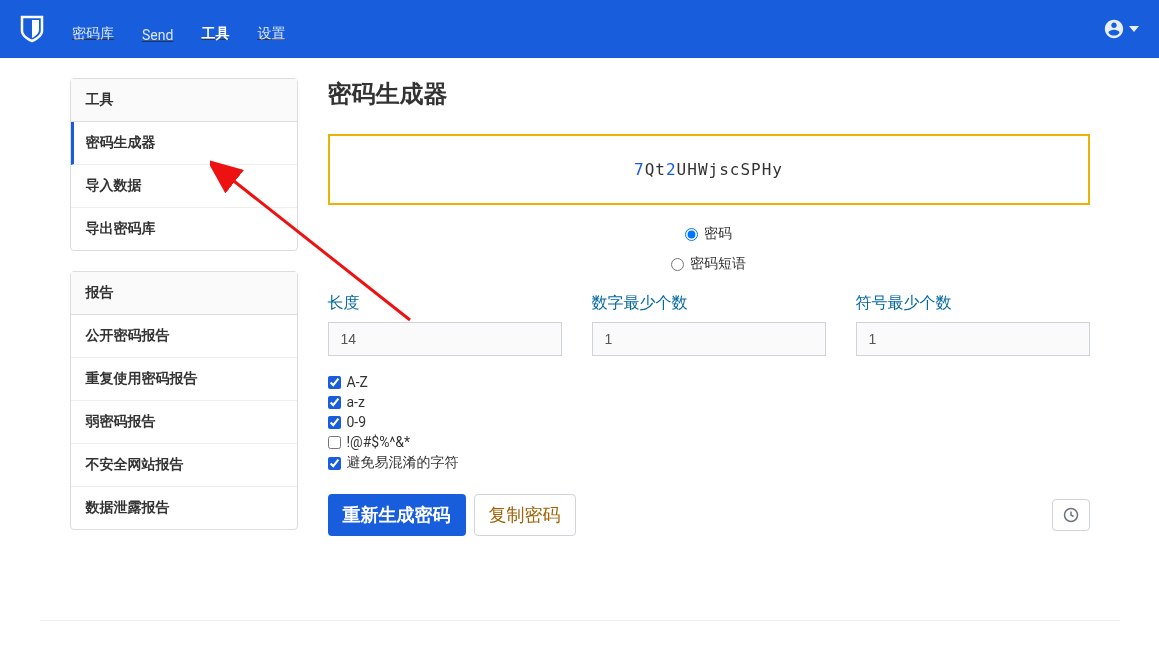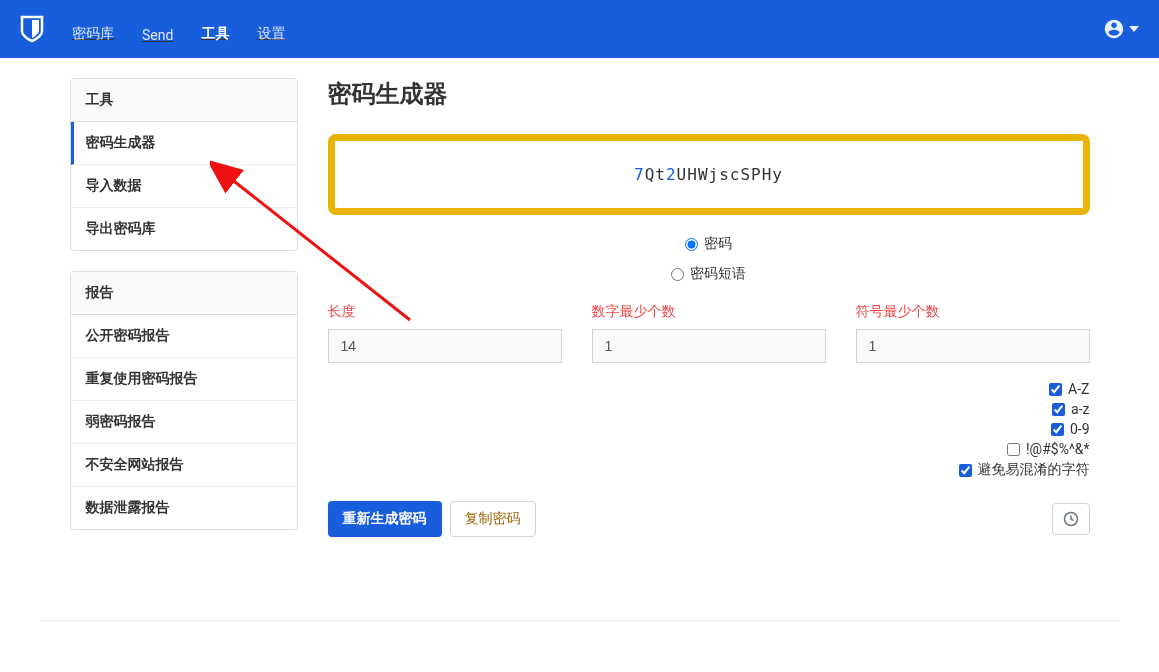--- a/index.html
+++ b/index.html
@@ -19,40 +19,40 @@
     .sidebar { width: 228px; flex-shrink: 0; }
     .card { border: 1px solid #ddd; border-radius: 4px; margin-bottom: 20px; background: #fff; }
     .card-header { padding: 12px 15px; font-weight: 600; font-size: 14px; border-bottom: 1px solid #ddd; background: #fafafa; }
     .list-item { padding: 12px 15px; border-bottom: 1px solid #eee; cursor: pointer; font-size: 14px; font-weight: bold; }
     .list-item:last-child { border-bottom: none; }
     .list-item.active { font-weight: 700; border-left: 3px solid #175ddc; padding-left: 12px; }
     
     .main { flex: 1; }
     .page-title { font-size: 24px; font-weight: 600; margin-bottom: 24px; color: #333; }
     
-    .password-box { border: 7px solid #eab308; border-radius: 8px; padding: 24px; text-align: center; font-family: "Menlo", "Consolas", monospace; font-size: 16px; letter-spacing: 1px; margin-bottom: 20px; }
+    .password-box { border: 2px solid #eab308; border-radius: 0; padding: 24px; text-align: center; font-family: "Menlo", "Consolas", monospace; font-size: 16px; letter-spacing: 1px; margin-bottom: 20px; }
     .pw-digit { color: #175ddc; }
     .pw-letter { color: #333; }
     
     .radio-row { display: flex; align-items: center; gap: 12px; margin-bottom: 20px; flex-direction: column; }
     .radio-option { display: flex; align-items: center; gap: 6px; cursor: pointer; }
     .radio-option input { cursor: pointer; }
     
     .form-row { display: flex; gap: 30px; margin-bottom: 18px; }
     .form-group { flex: 1; display: flex; flex-direction: column; gap: 8px; }
-    .form-label { font-size: 14px; color: #ef4444; }
+    .form-label { font-size: 16px; color: #0369a1; }
     .form-control { padding: 8px 12px; border: 1px solid #ced4da; border-radius: 0; background: #fafafa; font-size: 14px; color: #555; }
     
     .check-list { margin-bottom: 22px; }
-    .check-item { display: flex; align-items: center; gap: 6px; margin-bottom: 4px; justify-content: flex-end; }
+    .check-item { display: flex; align-items: center; gap: 6px; margin-bottom: 4px; }
     .check-item label { font-size: 14px; cursor: pointer; }
     .check-item input { cursor: pointer; accent-color: #175ddc; }
     
     .action-row { display: flex; align-items: center; gap: 8px; }
-    .btn { padding: 8px 14px; border-radius: 4px; font-size: 14px; cursor: pointer; border: 1px solid transparent; }
+    .btn { padding: 8px 14px; border-radius: 4px; font-size: 18px; cursor: pointer; border: 1px solid transparent; }
     .btn-primary { background: #175ddc; color: #fff; font-weight: 600; }
     .btn-secondary { background: #fff; color: #a16207; border-color: #ced4da; }
     .btn-icon { margin-left: auto; padding: 7px 10px; }
     .history-icon { width: 16px; height: 16px; display: block; }
     
     .footer { max-width: 1080px; margin: 50px auto 0; padding: 10px 30px 20px; border-top: 1px solid #eee; display: flex; justify-content: space-between; font-size: 14px; color: #6c757d; }
     
     .arrow-annotation { position: absolute; pointer-events: none; }
   </style>
 </head>

